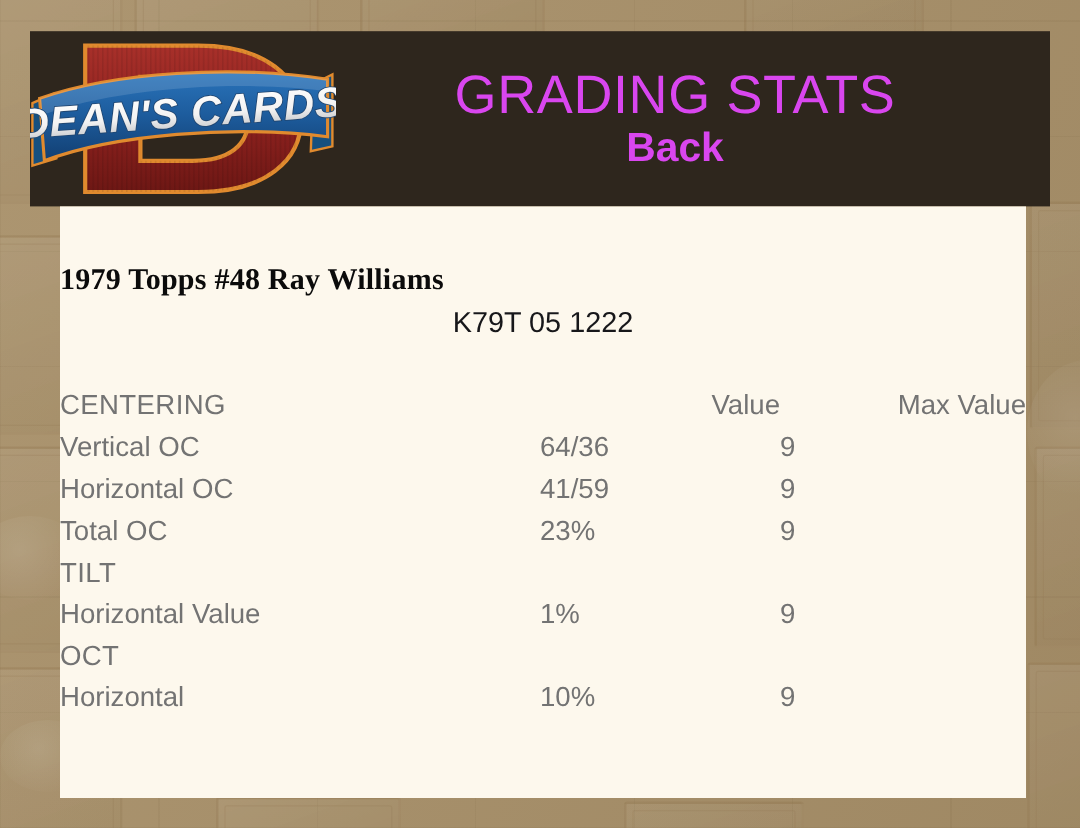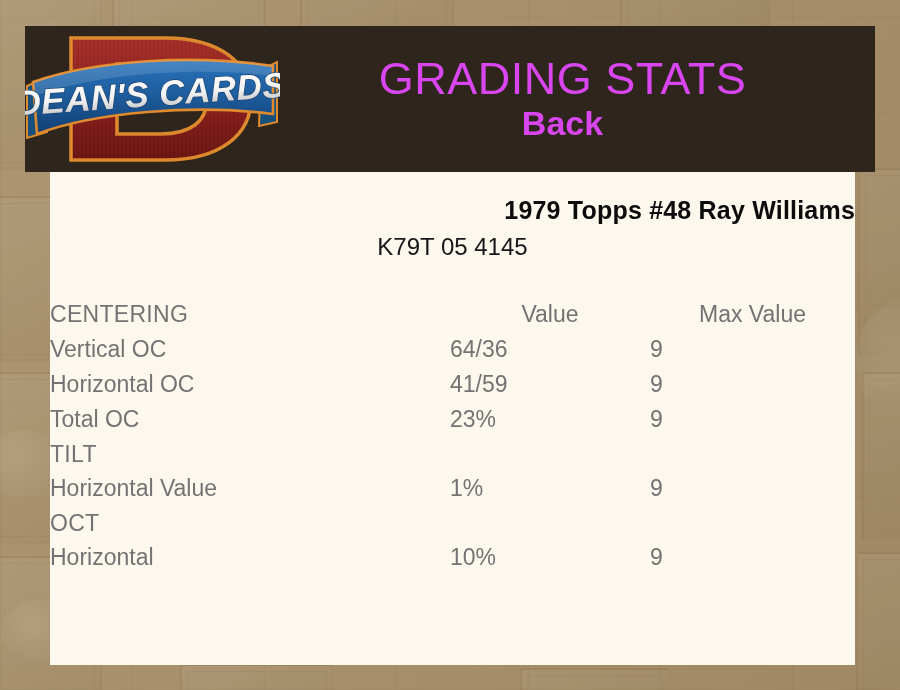--- a/index.html
+++ b/index.html
@@ -91,26 +91,27 @@
     position: absolute;
     left: 50px;
     top: 172px;
     width: 805px;
     height: 493px;
     background: #fdf8ed;
     box-sizing: border-box;
   }
 
   #card-heading {
-    text-align: right;
-    margin-top: 24px;
+    text-align: left;
+    margin-top: 48px;
     color: #0b0b0b;
     font-size: 25px;
     font-weight: bold;
     letter-spacing: 0.2px;
+    font-family: Liberation Serif, serif;
   }
   #card-serial {
     text-align: center;
     margin-top: 8px;
     color: #17171a;
     font-size: 24px;
     font-weight: 400;
   }
 
   
@@ -131,21 +132,21 @@
   .hdr-label {
     text-align: left;
     padding-left: 105px;
     font-size: 23px;
     font-weight: bold;
     letter-spacing: 0.3px;
     height: 35px;
     vertical-align: middle;
   }
   .hdr-col {
-    text-align: center;
+    text-align: right;
     font-size: 23px;
     font-weight: bold;
     height: 35px;
     vertical-align: middle;
   }
   tr.section-row td {
     padding-top: 4px;
     height: 34px;
     vertical-align: middle;
   }
@@ -238,21 +239,21 @@
 
   <div id="header-titles">
     <div id="header-title">GRADING STATS</div>
     <div id="header-subtitle">Back</div>
   </div>
 </div>
 
 <div id="content-panel">
 
   <div id="card-heading">1979 Topps #48 Ray Williams</div>
-  <div id="card-serial">K79T 05 4145</div>
+  <div id="card-serial">K79T 05 1222</div>
 
   <table id="stats-table">
     <colgroup>
       <col class="c-label">
         <col class="c-value">
         <col class="c-grade">
     </colgroup>
     <thead>
       <tr>
         <th class="hdr-label">CENTERING</th>

